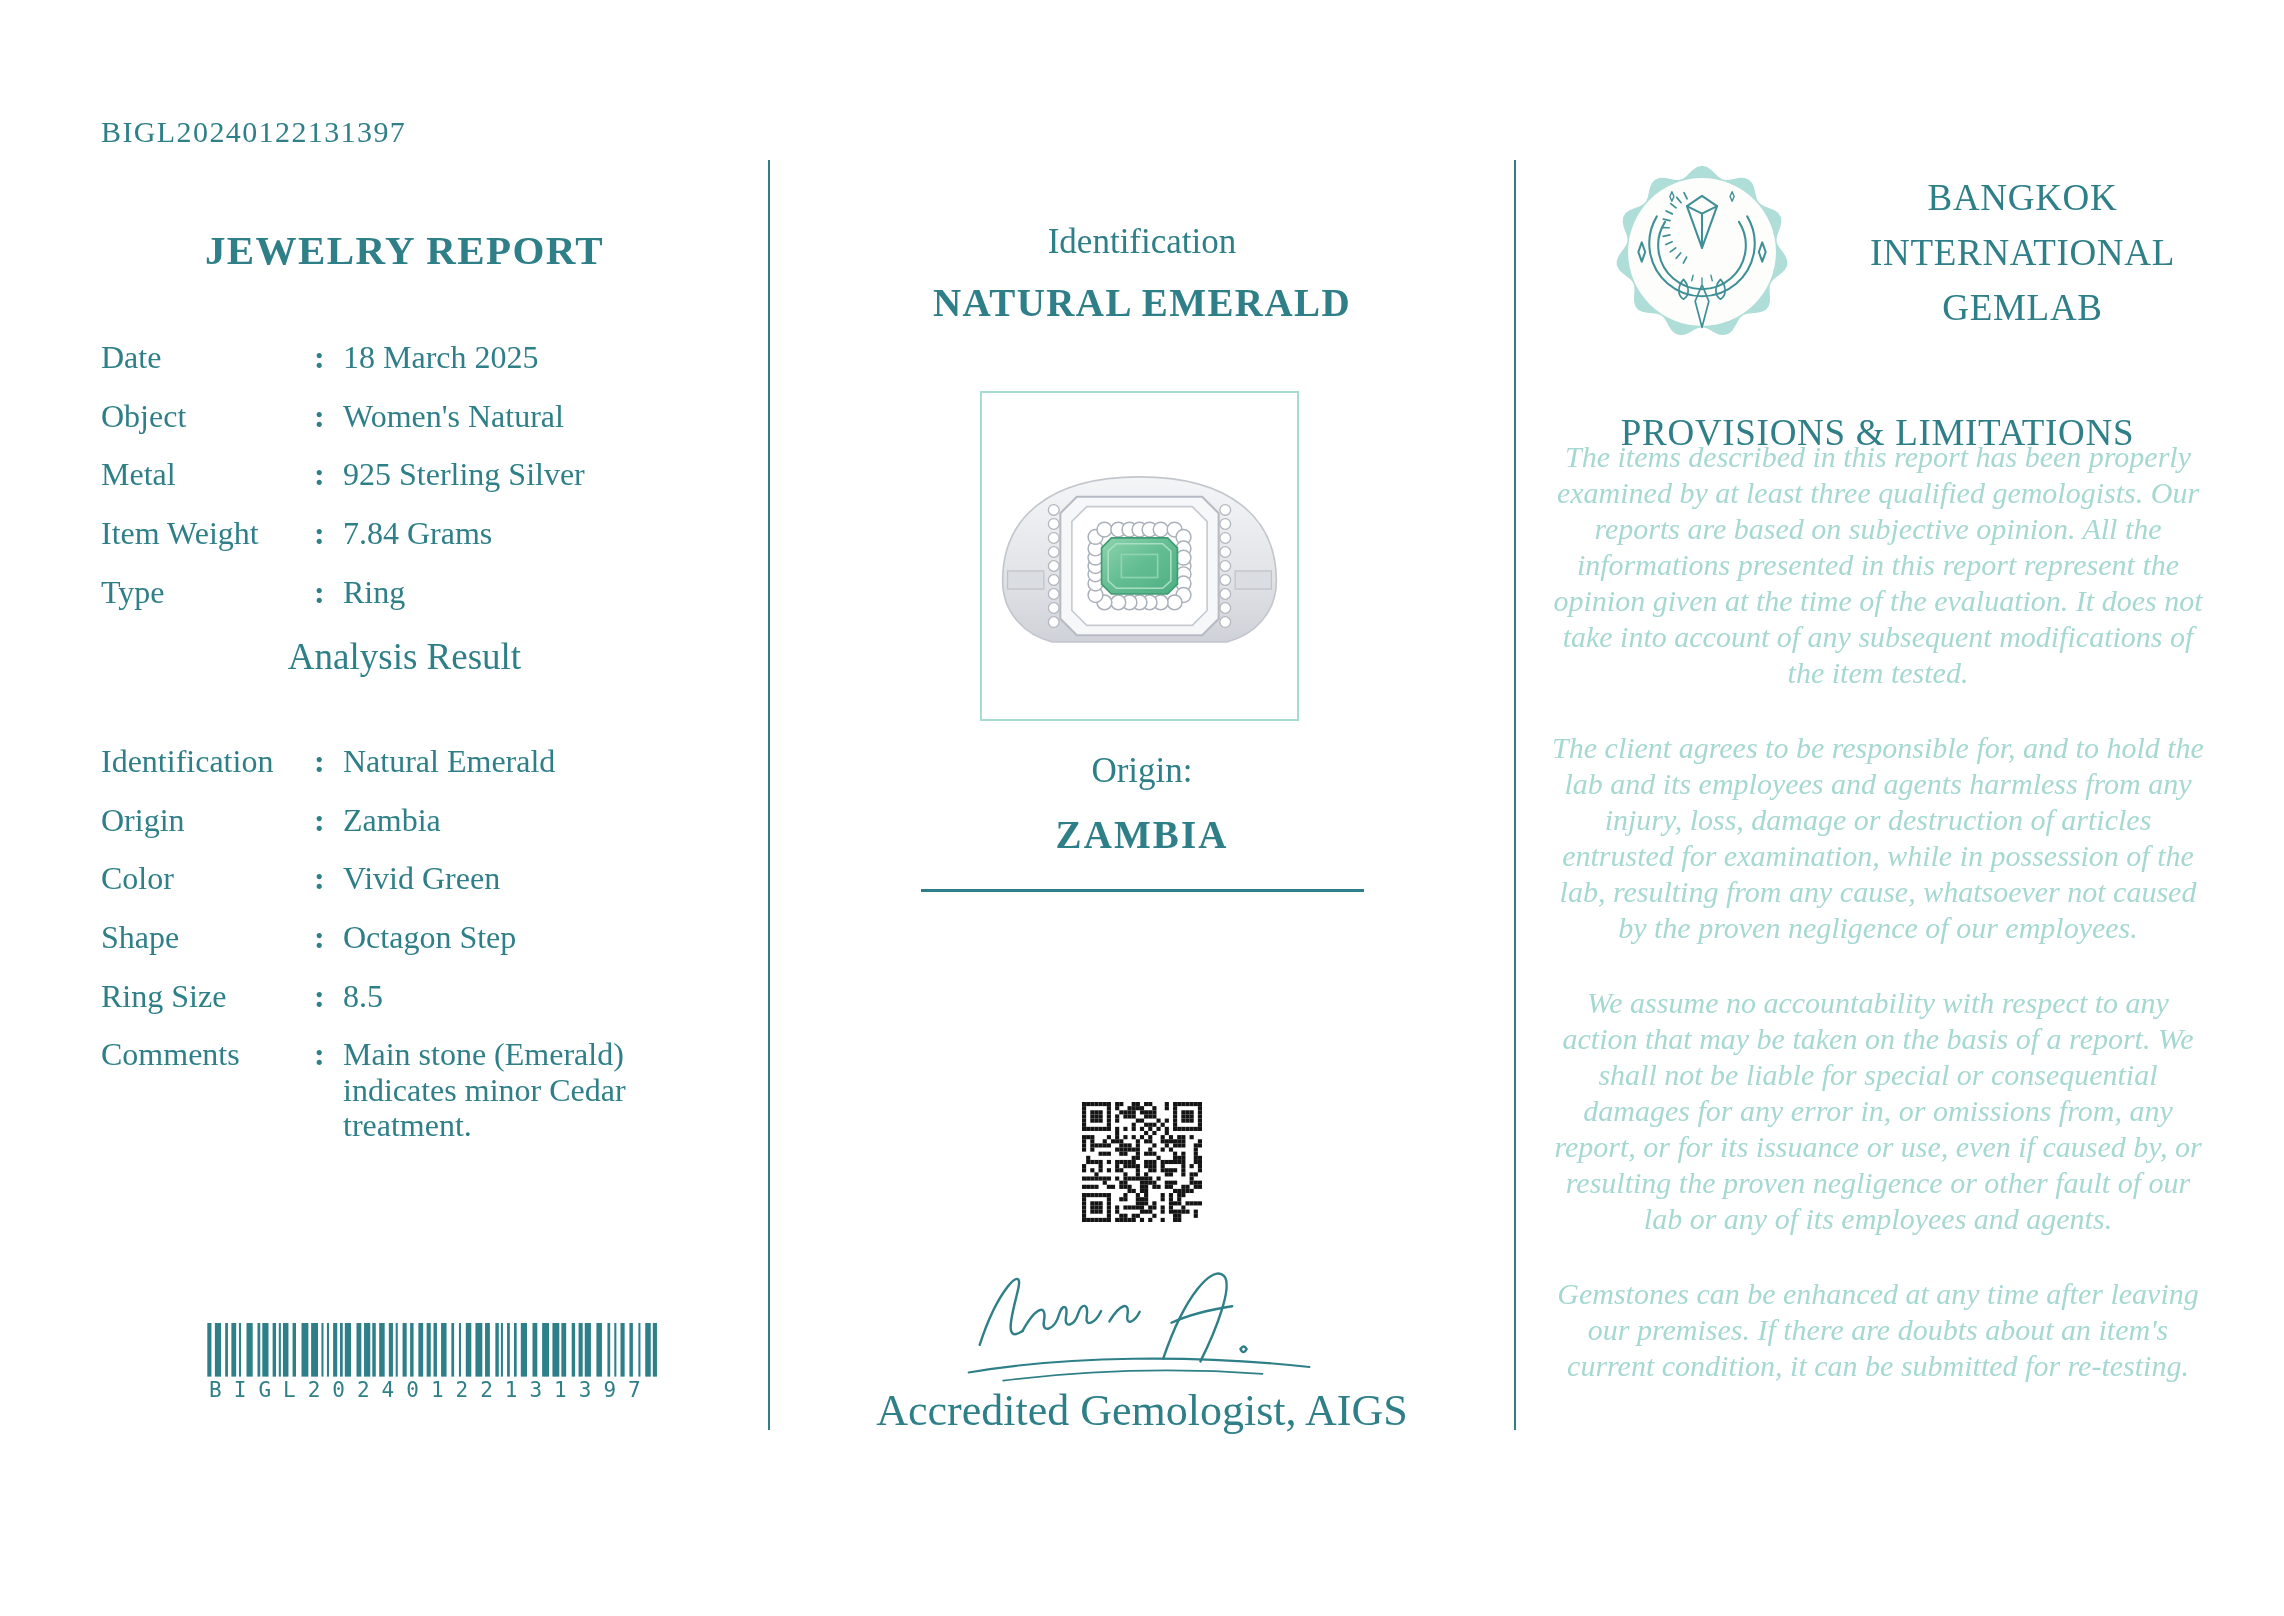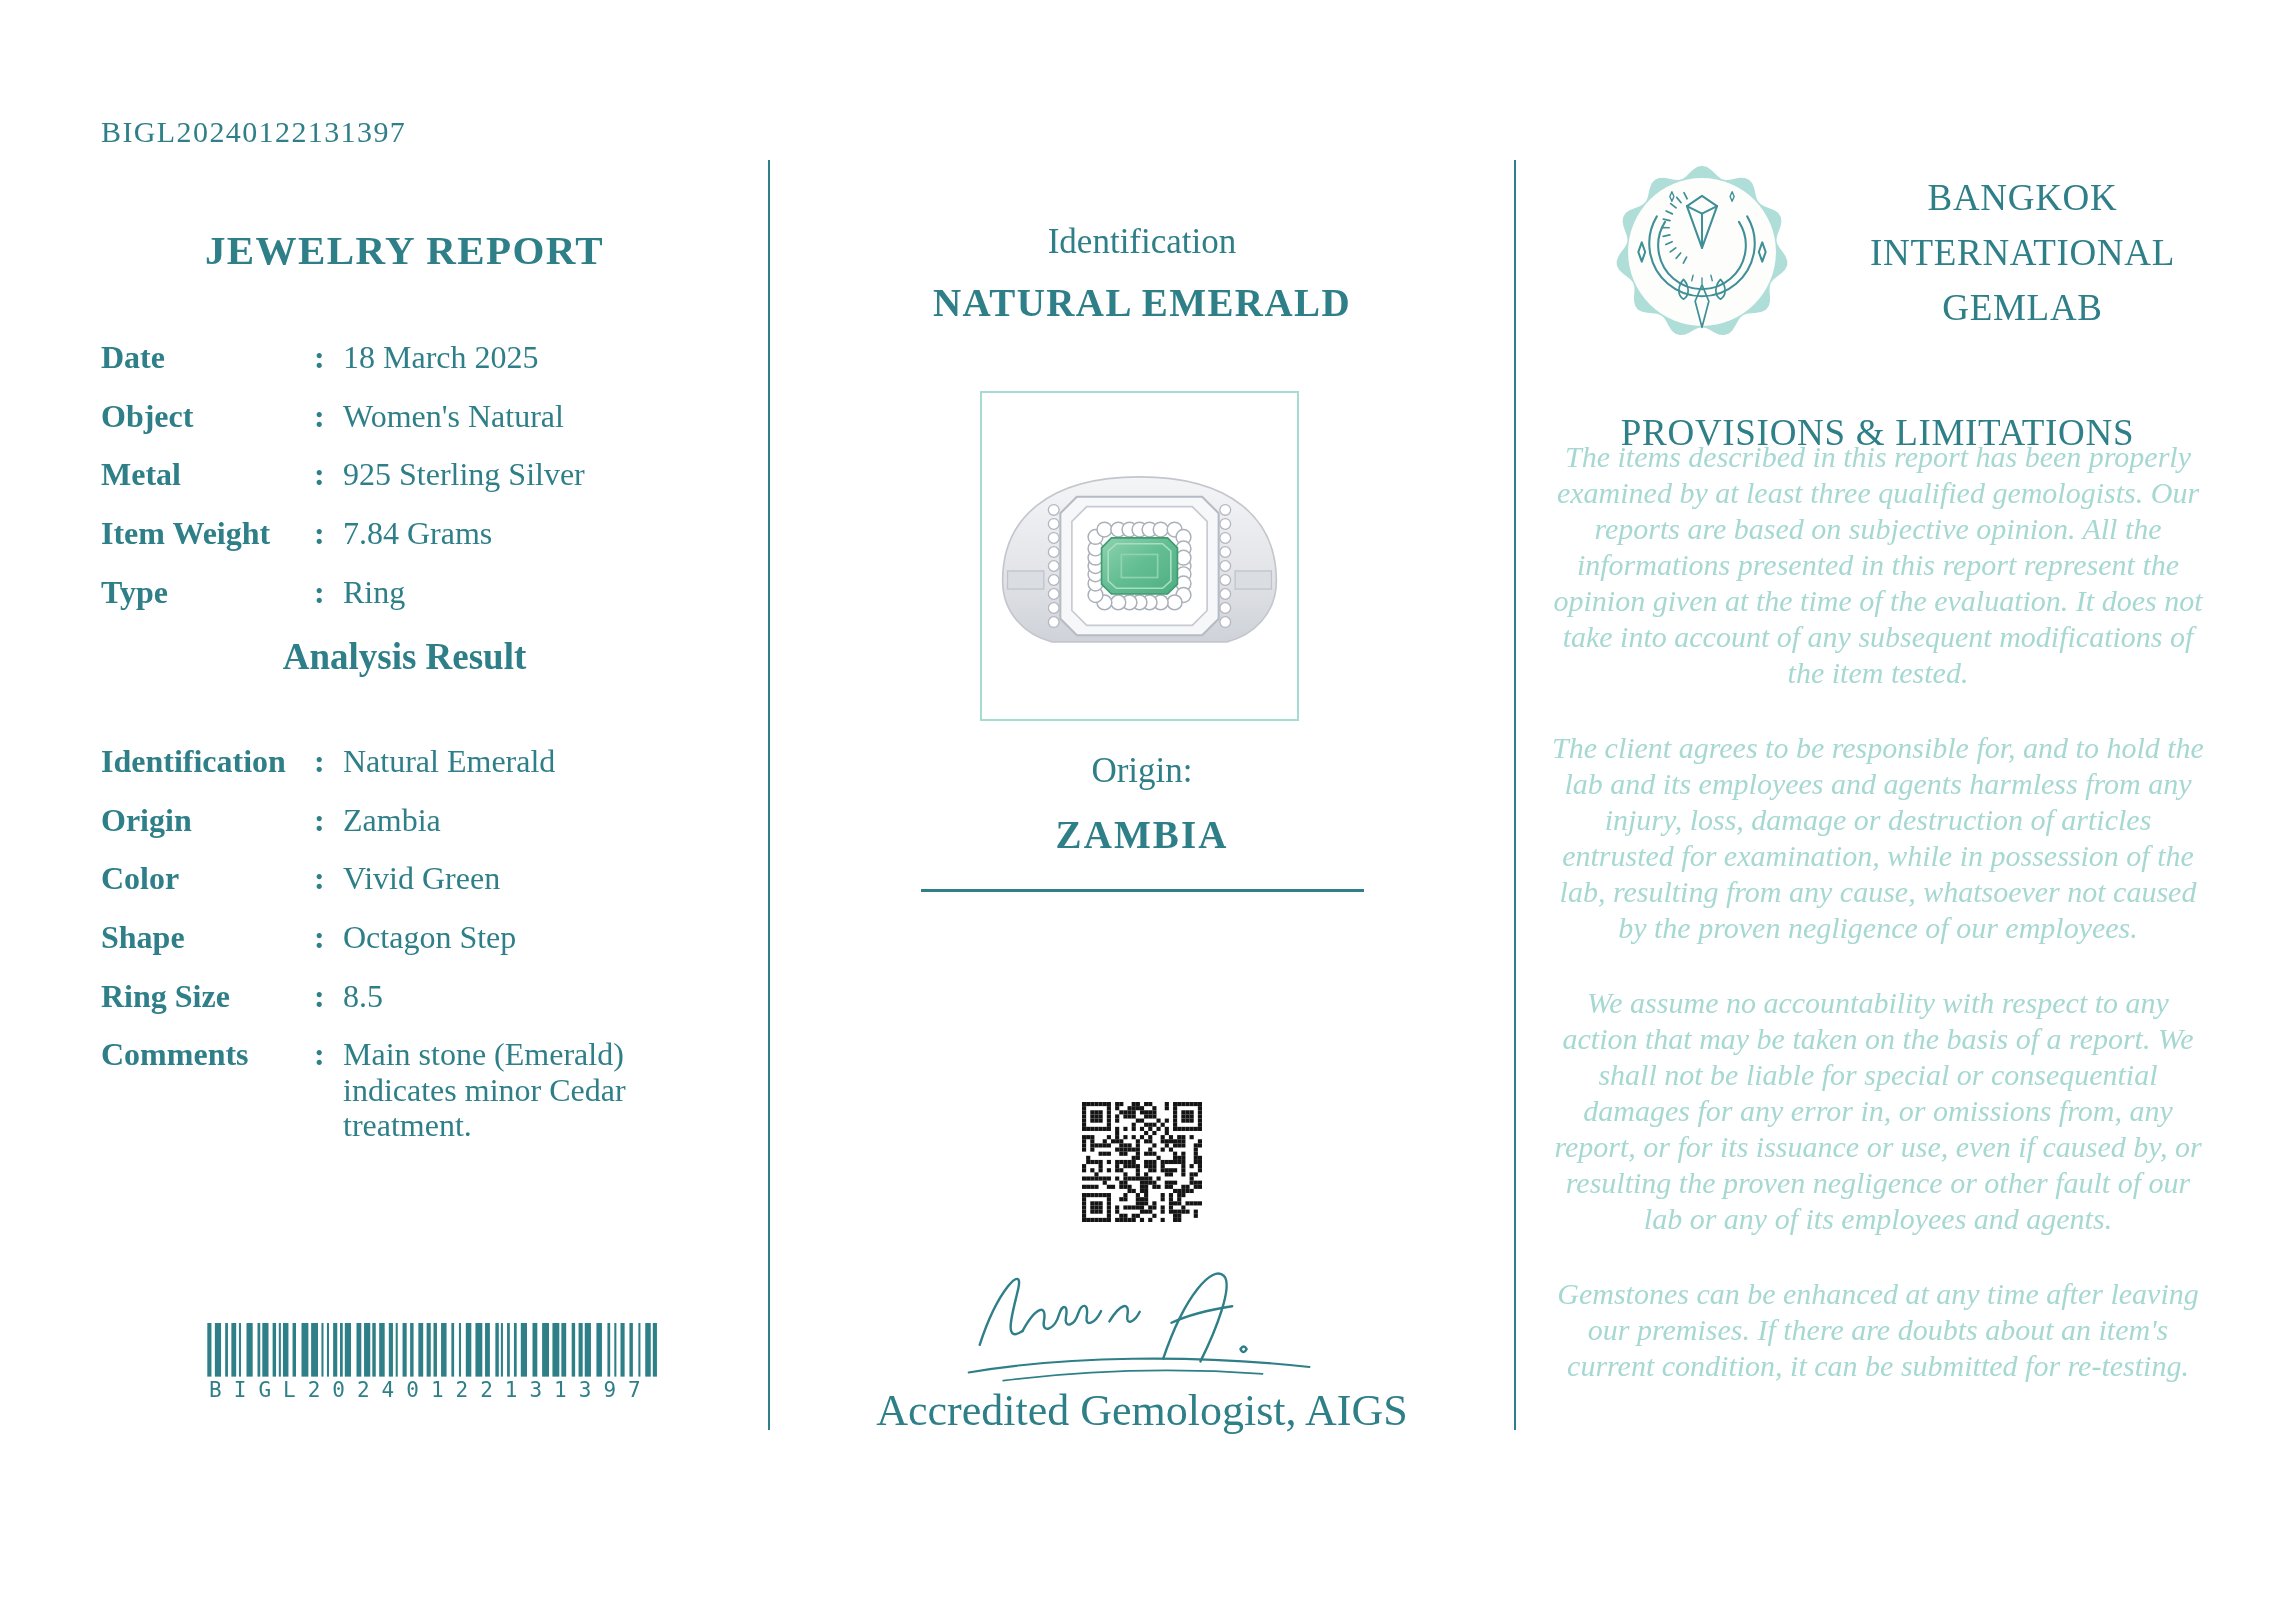--- a/index.html
+++ b/index.html
@@ -17,24 +17,24 @@
   .v-divider{width:2.1px;background:var(--teal);top:160px;height:1270px;}
   #divider-1{left:768px;}
   #divider-2{left:1514px;}
 
   
   #left-title{left:101px;top:226px;width:607px;font-size:41px;font-weight:bold;letter-spacing:1.4px;}
   .kv-block{left:101px;width:642px;}
   #details-block{top:340px;}
   #analysis-block{top:744px;}
   .kv-row{display:flex;align-items:flex-start;margin-bottom:23.5px;font-size:32px;line-height:1.1;}
-  .kv-label{width:213px;font-weight:bold;flex:none;}
+  .kv-label{width:213px;font-weight:normal;flex:none;}
   .kv-colon{width:29px;font-weight:bold;flex:none;}
   .kv-value{width:359px;}
-  #analysis-title{left:101px;top:635px;width:607px;font-size:37px;font-weight:bold;}
+  #analysis-title{left:101px;top:635px;width:607px;font-size:37px;font-weight:normal;}
 
   #barcode-wrap{left:205px;top:1323px;width:457px;}
   #barcode-svg{display:block;width:457px;height:55px;}
   #barcode-text{font-family:"DejaVu Sans Mono", monospace;font-size:21px;letter-spacing:12px;
     color:var(--teal);white-space:nowrap;margin-top:0px;padding-left:4.1px;}
 
   
   .mid-center{left:797px;width:690px;text-align:center;}
   #mid-section-title{top:222px;font-size:35px;}
   #mid-ident-value{top:280px;font-size:39px;font-weight:bold;letter-spacing:1.4px;}

